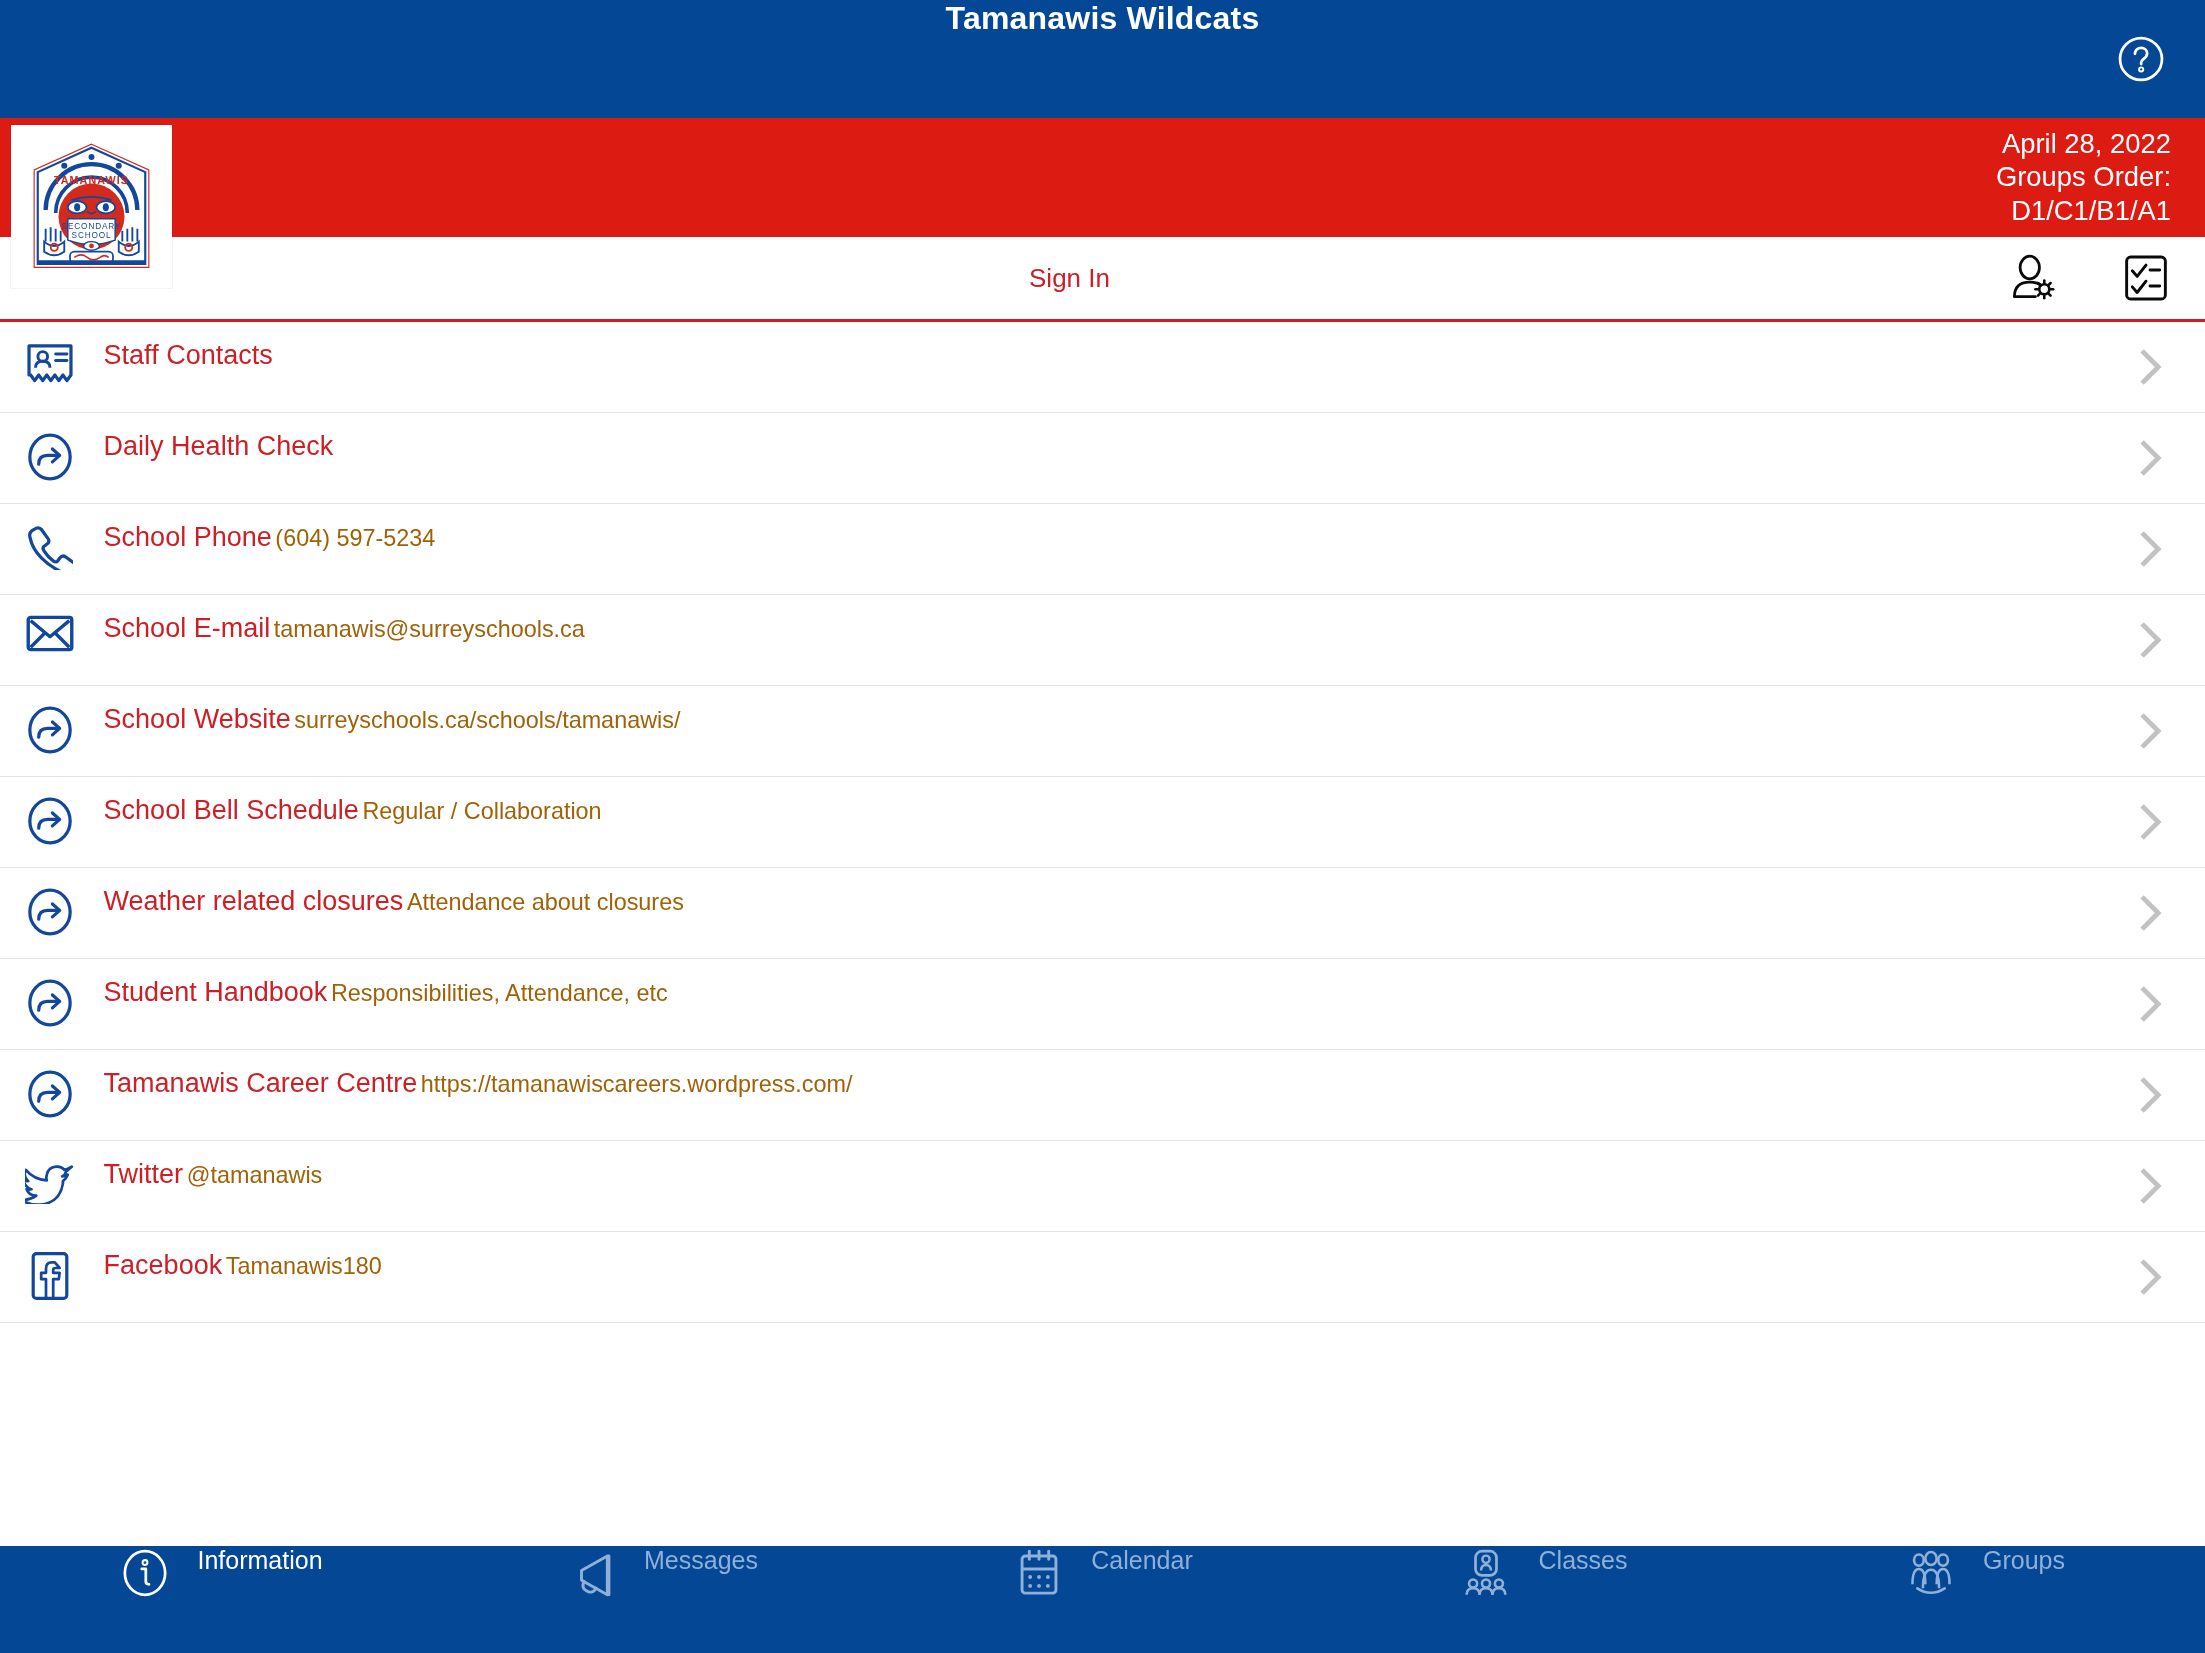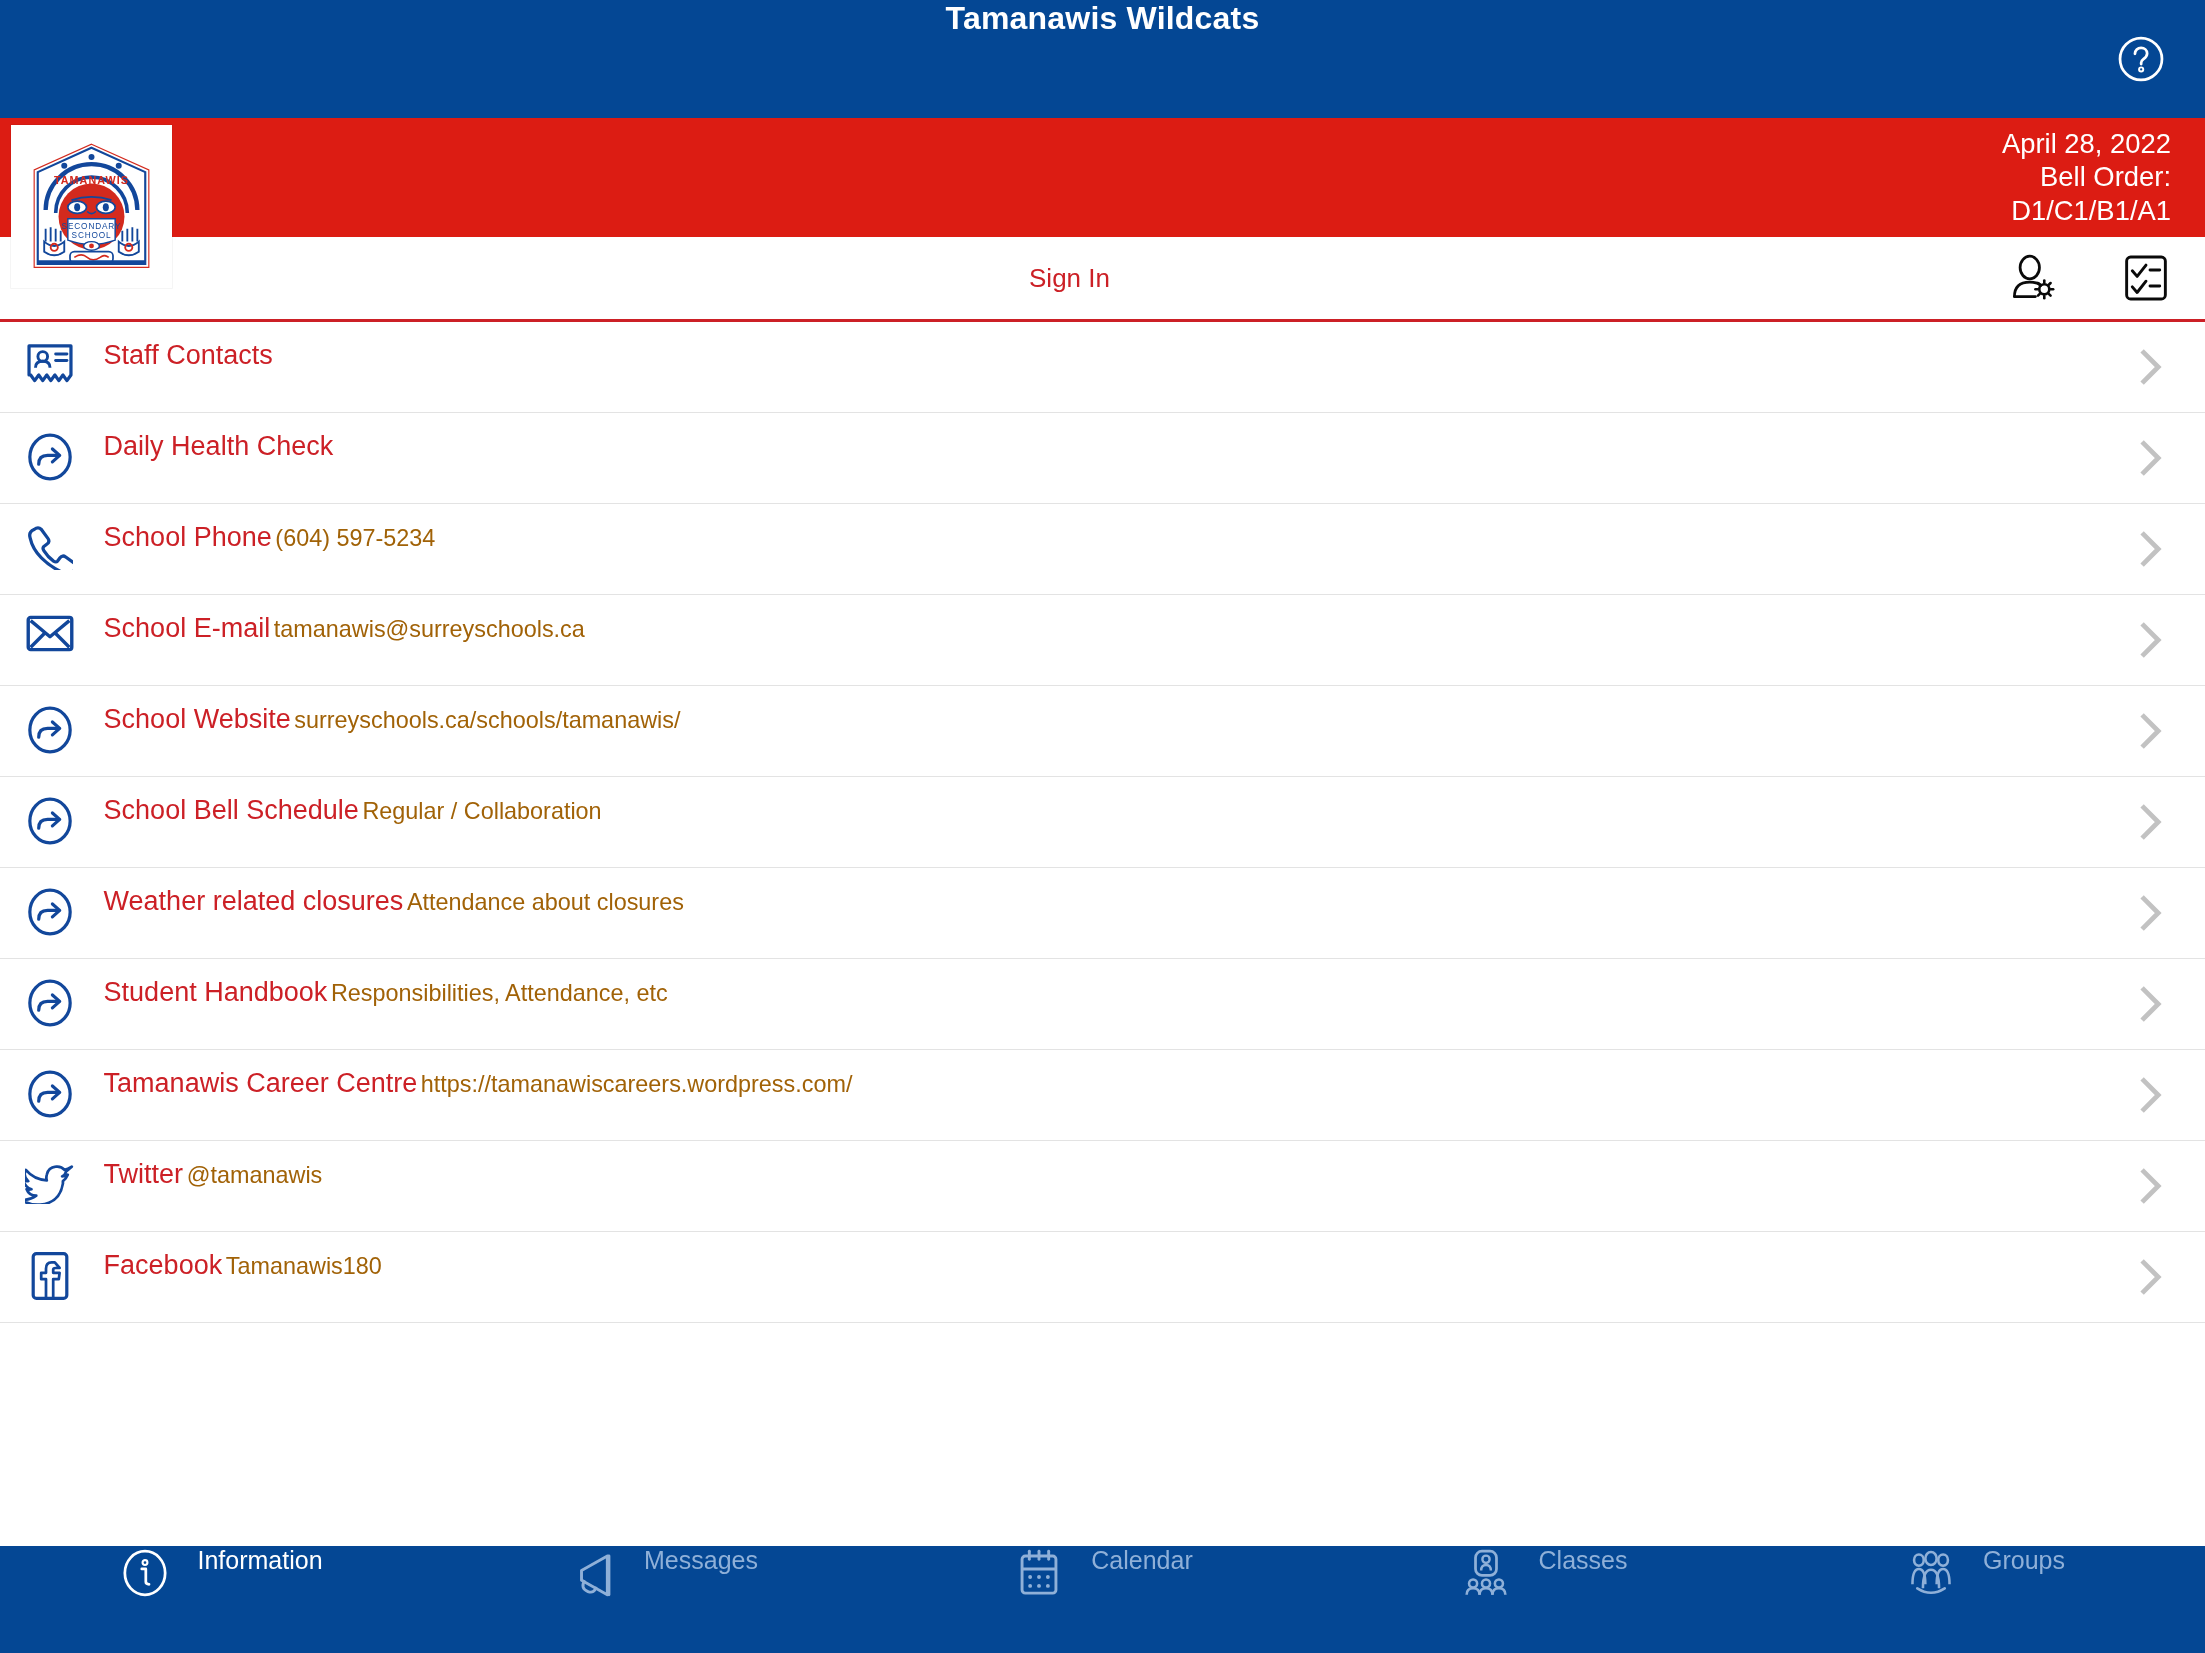--- a/index.html
+++ b/index.html
@@ -219,21 +219,21 @@
         <circle cx="142" cy="148" r="5" fill="none" stroke="#d32a1e" stroke-width="2.6"></circle>
 
         <rect x="60" y="154" width="60" height="16" rx="6" fill="none" stroke="#12479b" stroke-width="2.4"></rect>
         <path d="M66 162 q10 -7 18 0 q8 7 18 0 q6 -5 12 0" fill="none" stroke="#d32a1e" stroke-width="2.2"></path>
         <rect x="15" y="166" width="150" height="5" fill="#12479b"></rect>
       </svg>
     </div>
 
     <div class="banner-meta">
       <div>April 28, 2022</div>
-      <div>Bell Order:</div>
+      <div>Groups Order:</div>
       <div>D1/C1/B1/A1</div>
     </div>
   </div>
 
   <div class="signin-bar">
     <div class="signin-link">Sign In</div>
     <div class="toolbar-icons">
       <span class="tb-icon">
         <svg width="50" height="50" viewBox="0 0 62 62">
           <ellipse cx="27" cy="18" rx="12" ry="14" fill="none" stroke="#0a0a0a" stroke-width="3.4"></ellipse>

